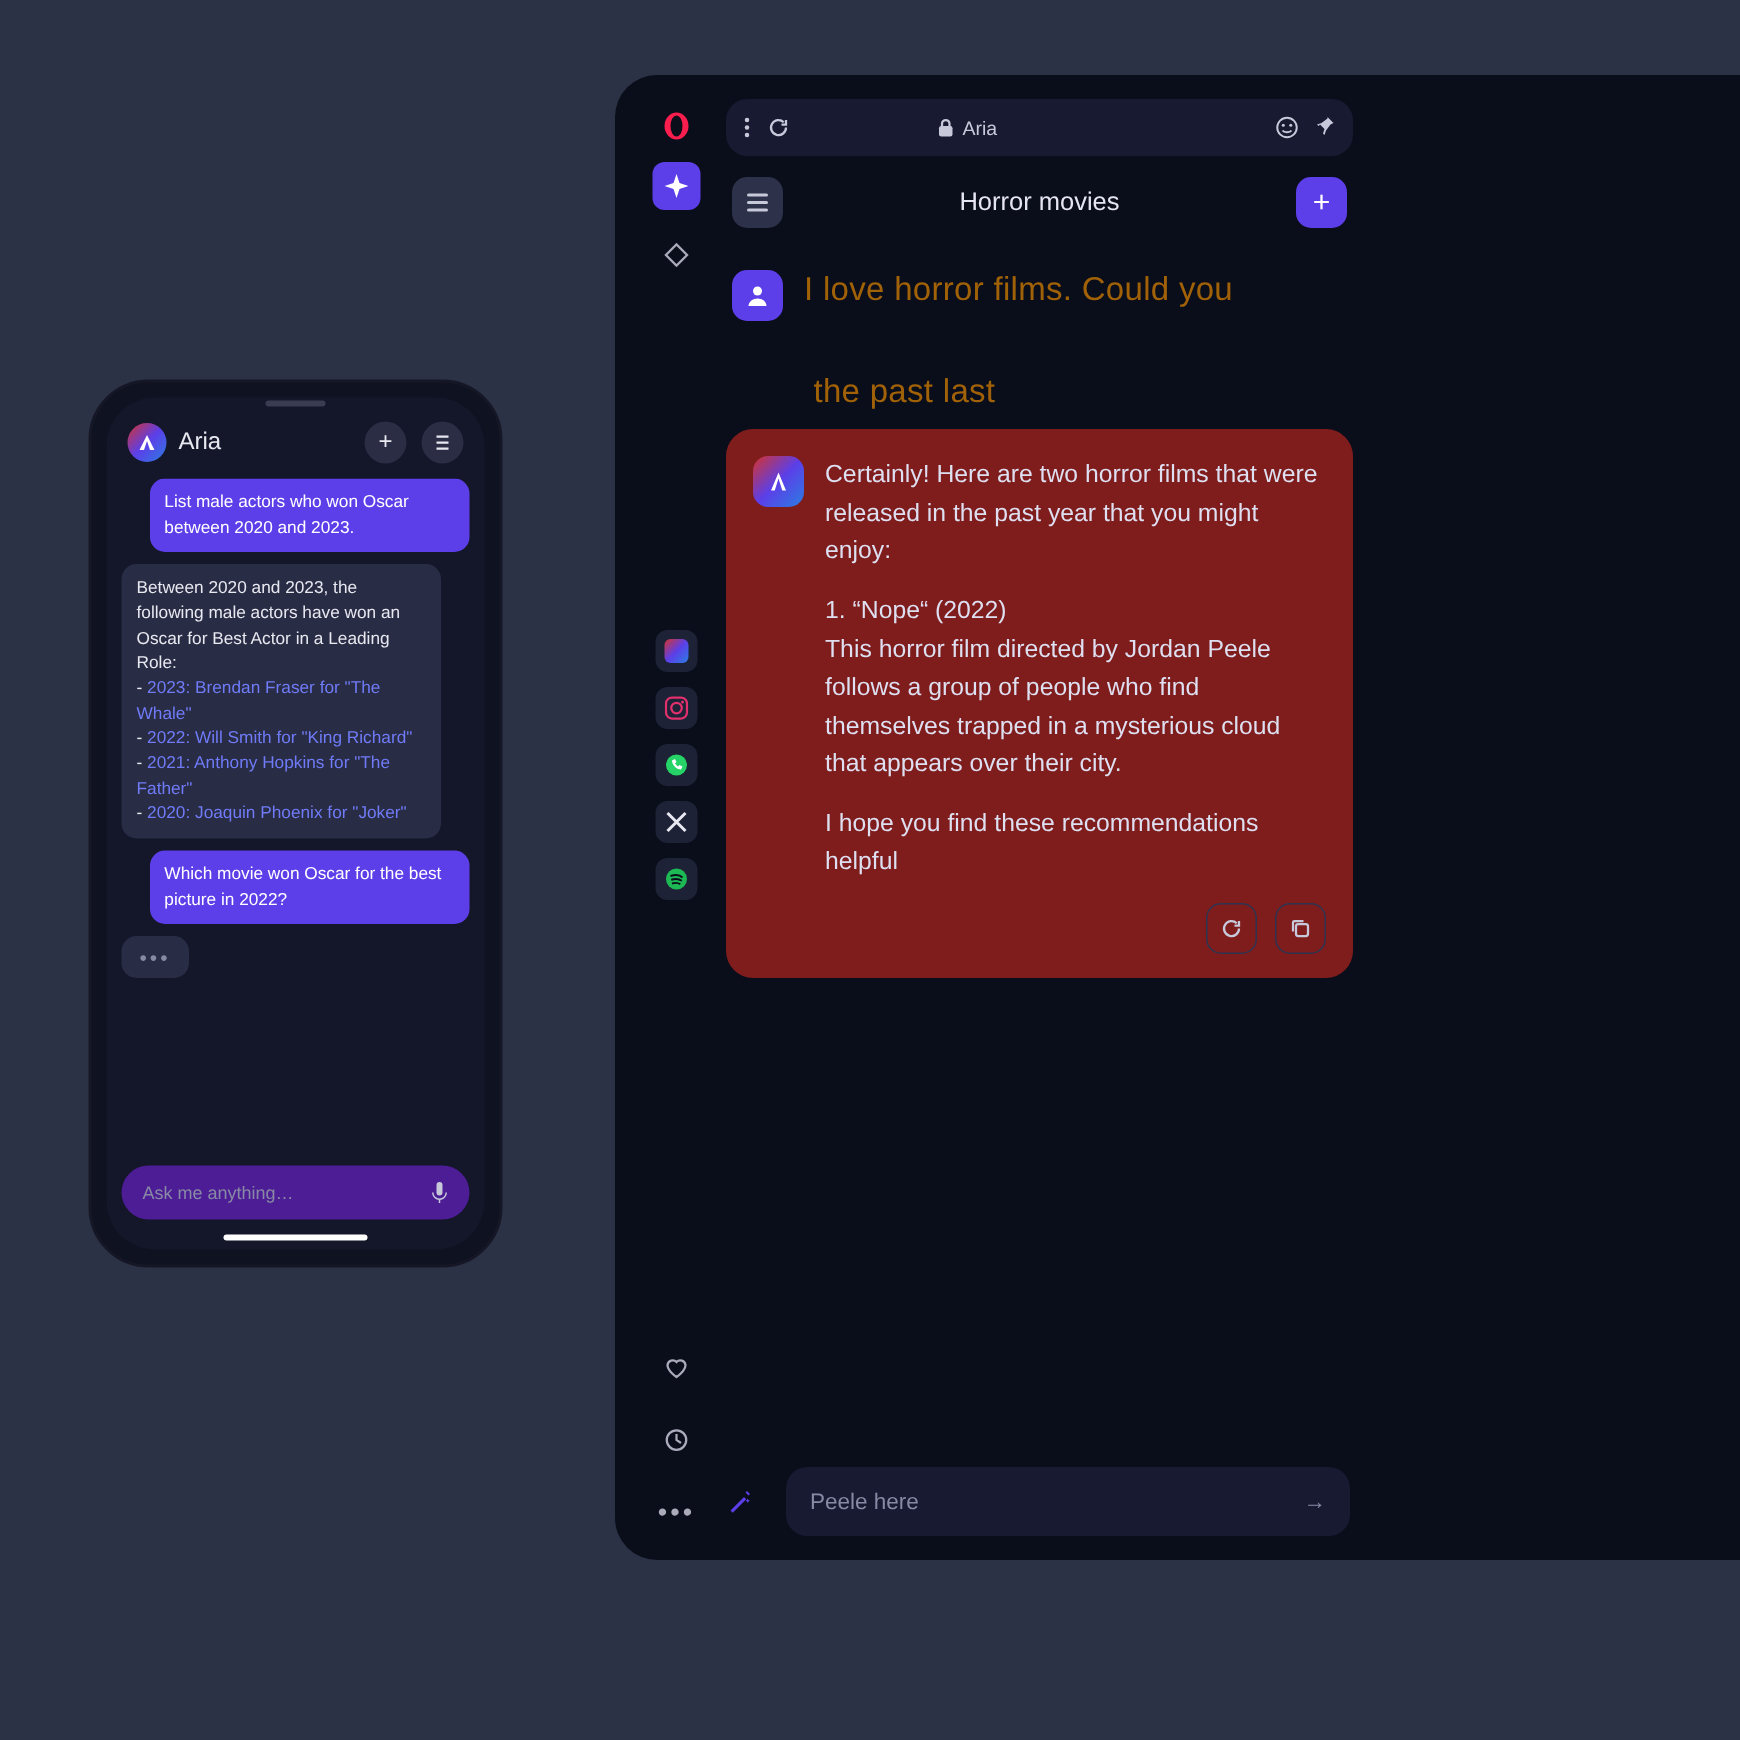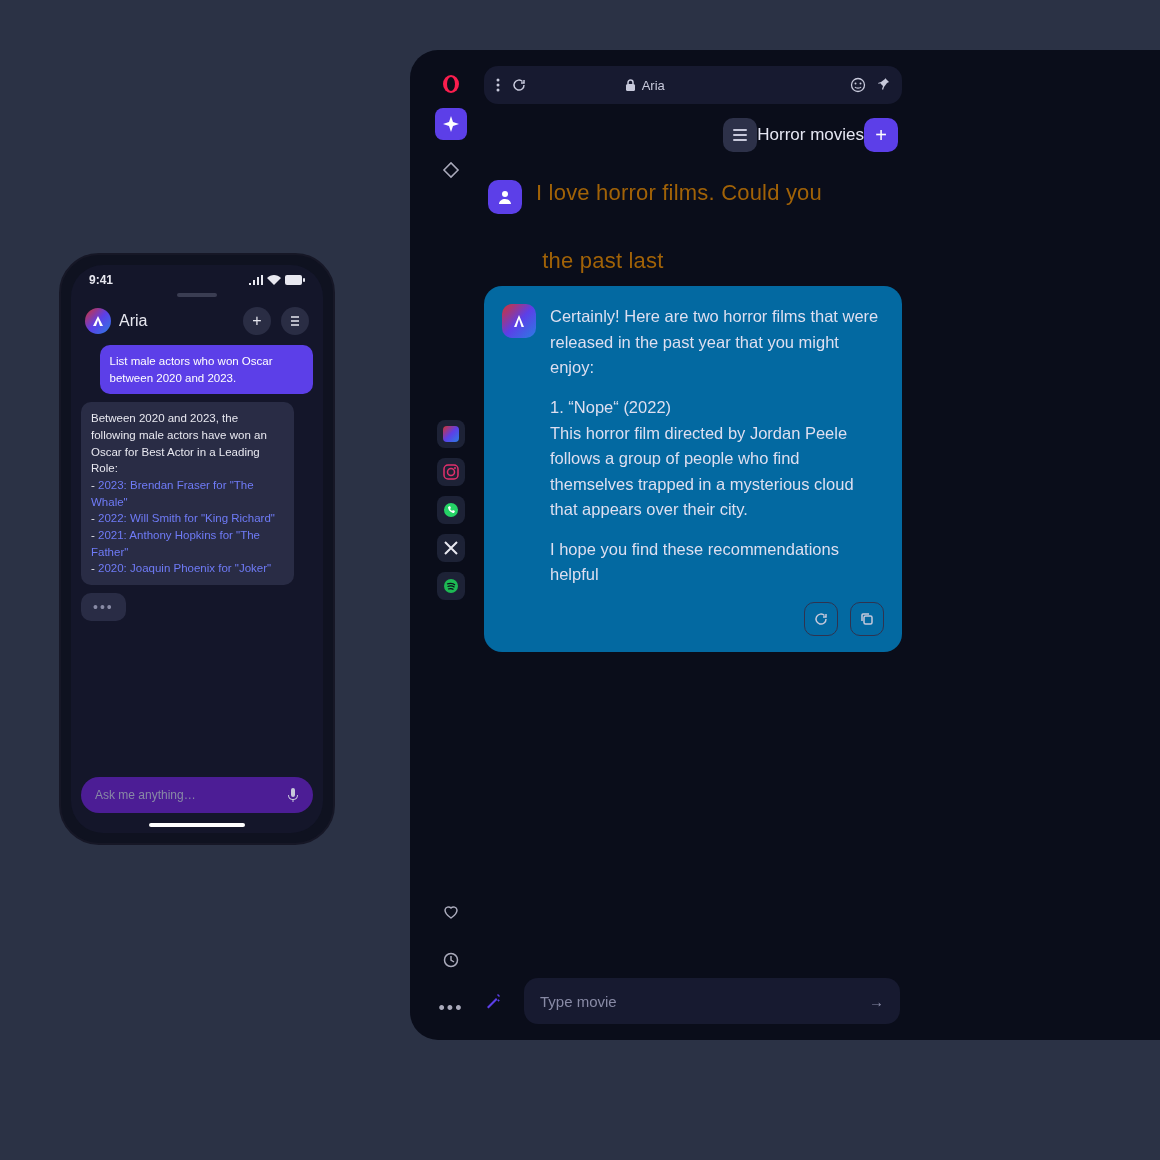--- a/index.html
+++ b/index.html
@@ -146,21 +146,21 @@
     border-radius:14px;
     height:38px;
     display:flex;align-items:center;
     padding:0 12px;
     color:#c7c9db; font-size:13px; gap:12px;
   }
   .url-center { margin:0 auto; display:flex;align-items:center;gap:6px; }
   .url-actions { display:flex; gap:10px; margin-left:auto; }
 
   .panel-header {
-    display:flex;align-items:center;justify-content:flex-end;
+    display:flex;align-items:center;justify-content:space-between;
     padding:14px 4px 16px;
   }
   .hamburger-btn {
     width:34px;height:34px;border-radius:10px;background:#2d3149;
     display:flex;flex-direction:column;gap:3px;align-items:center;justify-content:center;
     cursor:pointer;
   }
   .hamburger-btn span{width:14px;height:2px;background:#c7c9db;border-radius:2px;}
   .panel-title { color:#e5e6f2; font-size:17px; }
   .plus-btn {
@@ -176,21 +176,21 @@
     width:34px;height:34px;border-radius:10px;background:#5c3fe8;
     display:flex;align-items:center;justify-content:center;color:#fff;
     flex-shrink:0; margin-top:4px;
   }
   .user-text {
     color:#a16207; font-size:22px; line-height:1.55; letter-spacing:0.2px;
   }
 
   .assistant-card {
     margin-top:6px;
-    background:#0369a1;
+    background:#7f1d1d;
     border-radius:18px;
     padding:18px 18px 16px;
     display:flex; gap:14px;
     flex-direction:column;
   }
   .assistant-row { display:flex; gap:14px; }
   .aria-logo-sm {
     width:34px;height:34px;border-radius:10px;
     background:linear-gradient(135deg,#d5332e 0%,#5c3fe8 50%,#2b7de2 100%);
     flex-shrink:0;
@@ -256,35 +256,20 @@
     margin-left:4px;
   }
 
   svg { display:block; }
 </style>
 </head>
 <body>
 
 <div class="phone">
   <div class="phone-screen">
-    <div class="status-bar">
-      <span>9:41</span>
-      <div class="status-icons">
-        <svg width="14" height="10" viewBox="0 0 14 10">
-            <path fill="#e8e8f0" d="M0 8h2v2H0zM4 5h2v5H4zM8 2h2v8H8zM12 0h2v10h-2z"></path>
-          </svg>
-        <svg width="14" height="10" viewBox="0 0 14 10">
-            <path fill="#e8e8f0" d="M7 10L0 3C4 -1 10 -1 14 3z"></path>
-          </svg>
-        <svg width="20" height="10" viewBox="0 0 20 10">
-            <rect x="0" y="0" width="17" height="10" rx="2" fill="#e8e8f0"></rect>
-            <rect x="18" y="3" width="2" height="4" rx="1" fill="#e8e8f0"></rect>
-          </svg>
-      </div>
-    </div>
     <div class="notch-bar"></div>
     <div class="phone-header">
       <div class="aria-brand">
         <div class="aria-logo">
           <svg width="14" height="14" viewBox="0 0 14 14">
               <path fill="#fff" d="M2 12L7 2l5 10H9L7 6l-2 6z"></path>
             </svg>
         </div>
         <span class="aria-title">Aria</span>
       </div>
@@ -300,20 +285,21 @@
 
     <div class="phone-chat">
       <div class="msg user">List male actors who won Oscar between 2020 and 2023.</div>
       <div class="msg bot">
         <span>Between 2020 and 2023, the following male actors have won an Oscar for Best Actor in a Leading Role:</span><br>
         - <span class="link">2023: Brendan Fraser for "The Whale"</span><br>
         - <span class="link">2022: Will Smith for "King Richard"</span><br>
         - <span class="link">2021: Anthony Hopkins for "The Father"</span><br>
         - <span class="link">2020: Joaquin Phoenix for "Joker"</span>
       </div>
+      <div class="msg user">Which movie won Oscar for the best picture in 2022?</div>
       <div class="typing-dots">•••</div>
     </div>
 
     <div class="phone-input">
       <span>Ask me anything…</span>
       <span class="mic-icon">
         <svg width="12" height="16" viewBox="0 0 12 16">
             <path fill="#c7c9db" d="M6 10a2 2 0 0 0 2-2V3a2 2 0 0 0-4 0v5a2 2 0 0 0 2 2zm4-2a4 4 0 0 1-8 0H1a5 5 0 0 0 4.5 4.97V15h1v-2.03A5 5 0 0 0 11 8z"></path>
           </svg>
       </span>
@@ -500,17 +486,17 @@
     </div>
   </div>
 
   <div class="input-row" style="width:416px;">
     <span class="magic-icon">
       <svg width="18" height="18" viewBox="0 0 18 18">
           <path fill="#5c3fe8" d="M3 15l9-9 1.5 1.5-9 9zM13 3l1-1 2 2-1 1zM15 8l1 .5L15 9l-.5 1L14 9l-1-.5L14 8l.5-1z"></path>
         </svg>
     </span>
     <div class="type-here">
-      <span>Type movie</span>
+      <span>Peele here</span>
       <span class="send-arrow">→</span>
     </div>
   </div>
 </div>
 
 </body></html>

